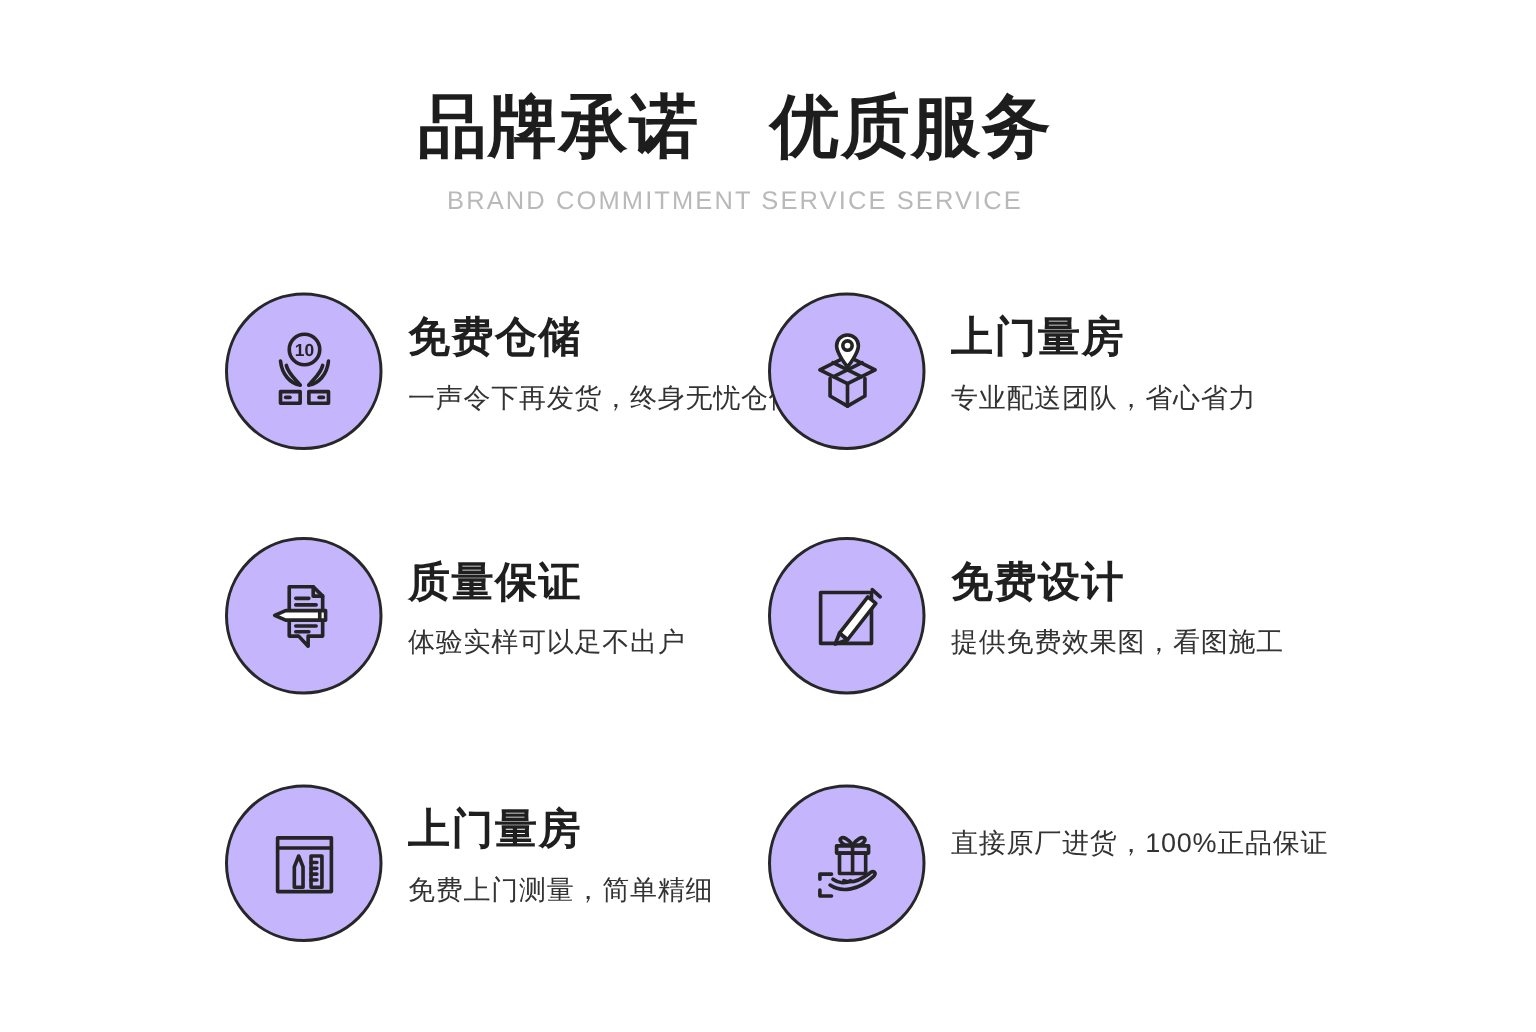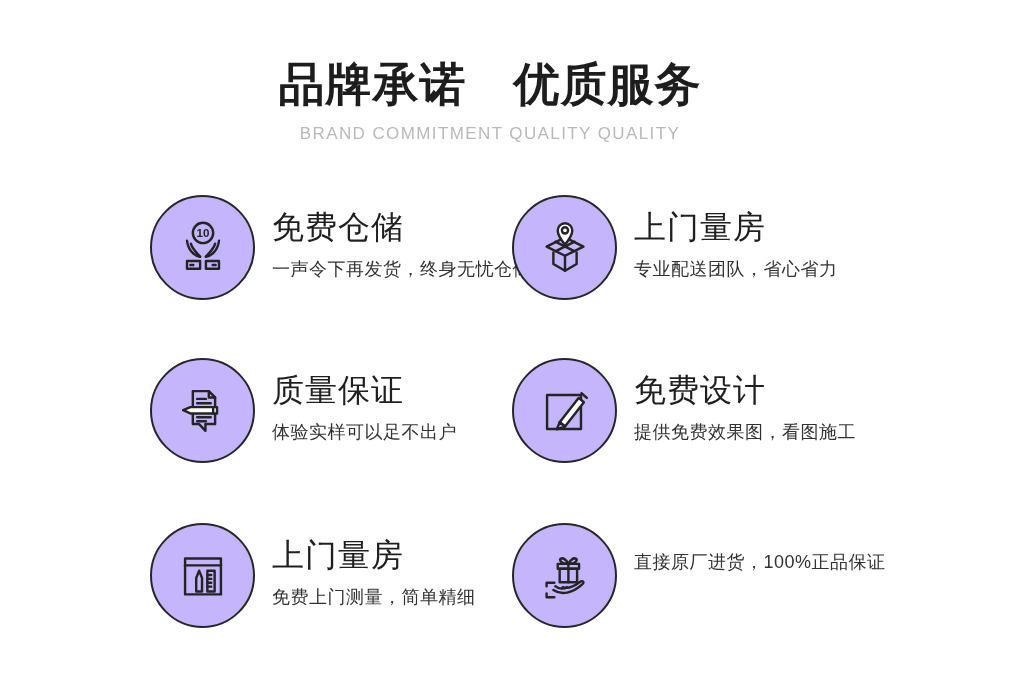--- a/index.html
+++ b/index.html
@@ -58,22 +58,22 @@
     width: 62px;
     height: 62px;
     display: block;
   }
   .feature .texts {
     margin-left: 17px;
     padding-top: 15px;
     white-space: nowrap;
   }
   .feature-title {
-    font-size: 32px;
-    font-weight: 400;
+    font-size: 28px;
+    font-weight: 700;
     color: #1f1f1f;
     line-height: 1.1;
     letter-spacing: 1px;
   }
   .feature-desc {
     margin-top: 12px;
     font-size: 18px;
     font-weight: 500;
     color: #333333;
     letter-spacing: 0.5px;
@@ -91,21 +91,21 @@
   .ico .fillw { fill: #ffffff; }
   .ico text { stroke: none; fill: #242424; font-family: "Liberation Sans", sans-serif; font-weight: 700; }
 </style>
 </head>
 <body>
 
 <div class="page">
 
   <div class="header">
     <div class="header-title">品牌承诺　优质服务</div>
-    <div class="header-subtitle">BRAND COMMITMENT QUALITY QUALITY</div>
+    <div class="header-subtitle">BRAND COMMITMENT SERVICE SERVICE</div>
   </div>
 
   <div class="feature pos-r1c1">
     <div class="circle">
       <svg class="ico" viewBox="0 0 64 64">
         <circle cx="32" cy="16.5" r="10.5"></circle>
         <text x="32" y="21" text-anchor="middle" font-size="12">10</text>
         <path d="M29 41 C22.5 40 16.5 34 15.5 24.5"></path>
         <path d="M29 41 C26 37 21 33.5 19.5 27.5"></path>
         <path d="M35 41 C41.5 40 47.5 34 48.5 24.5"></path>

